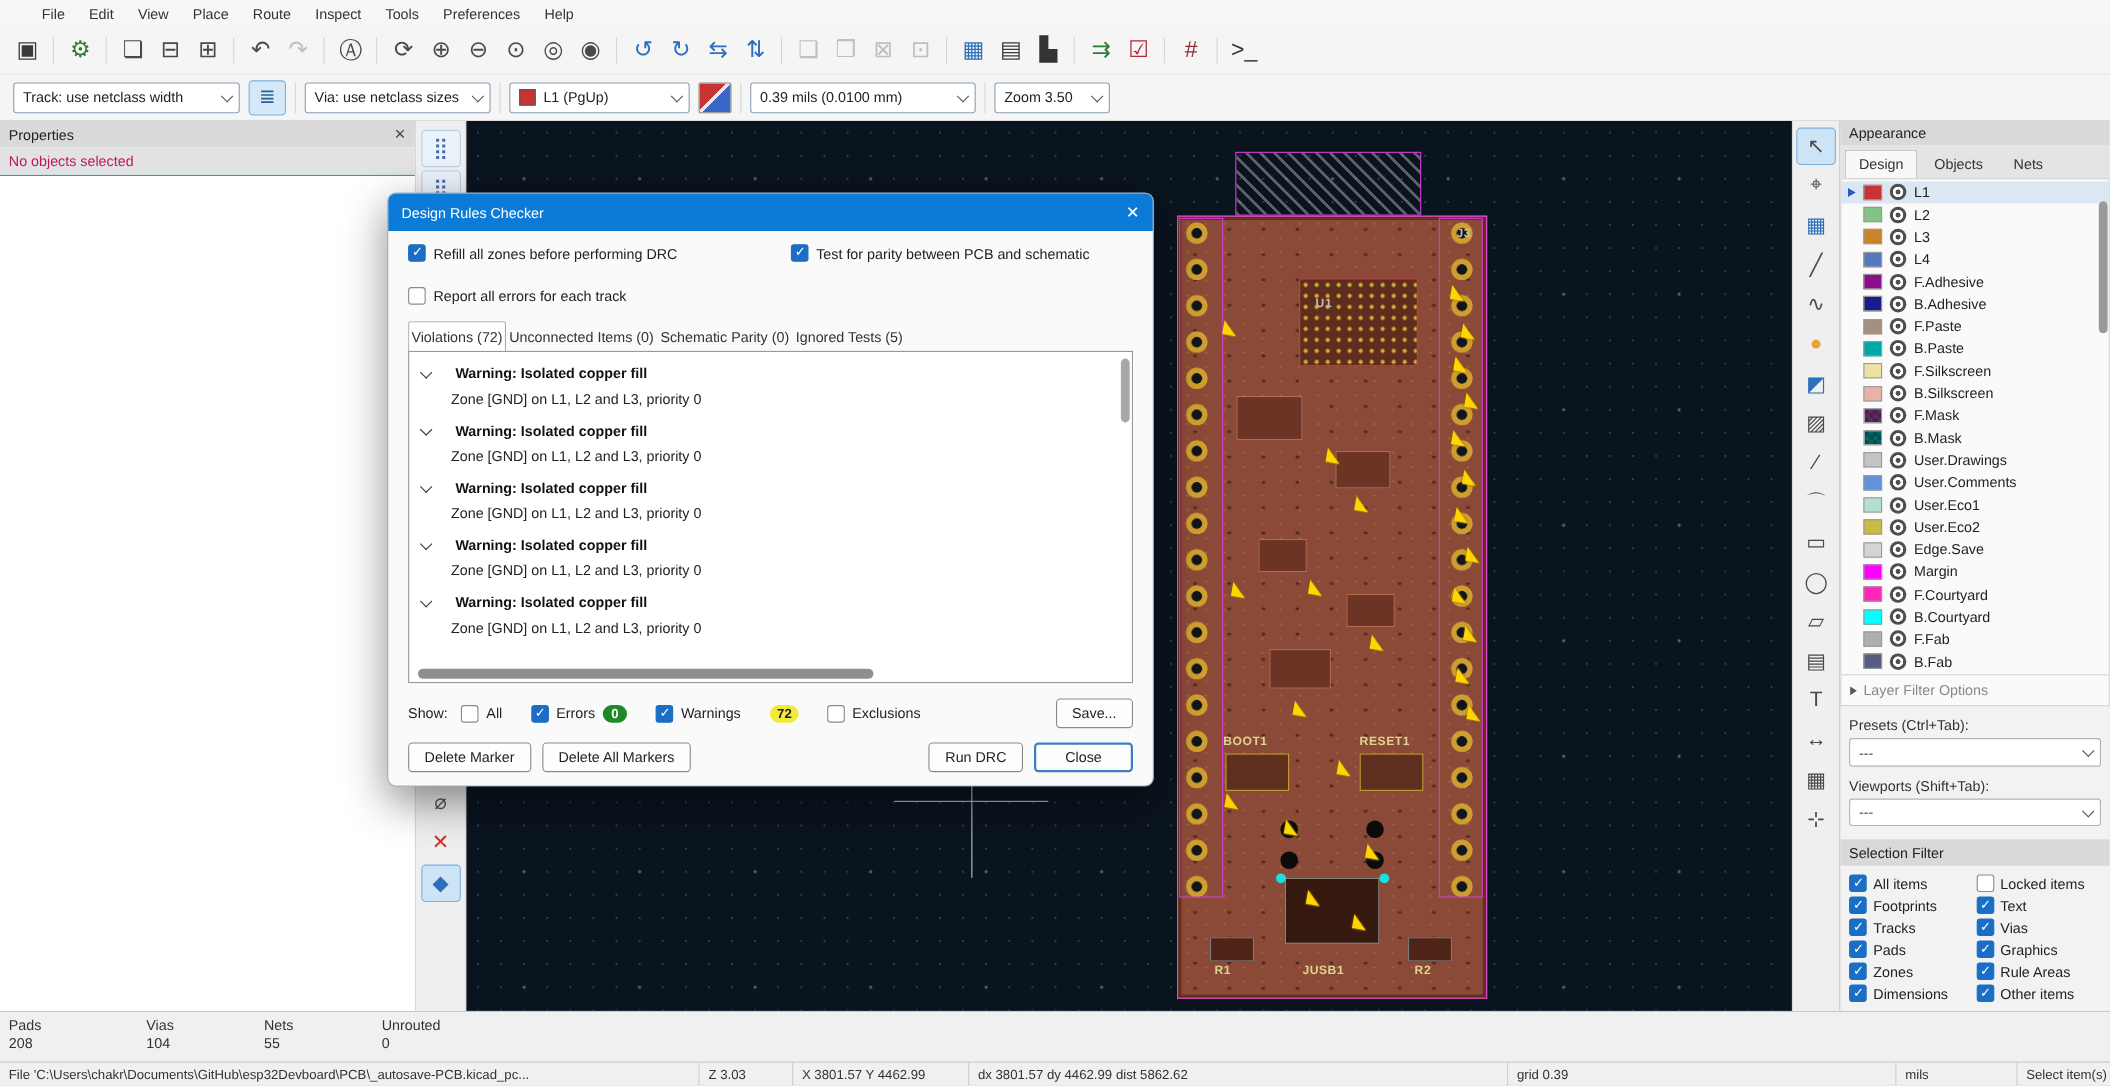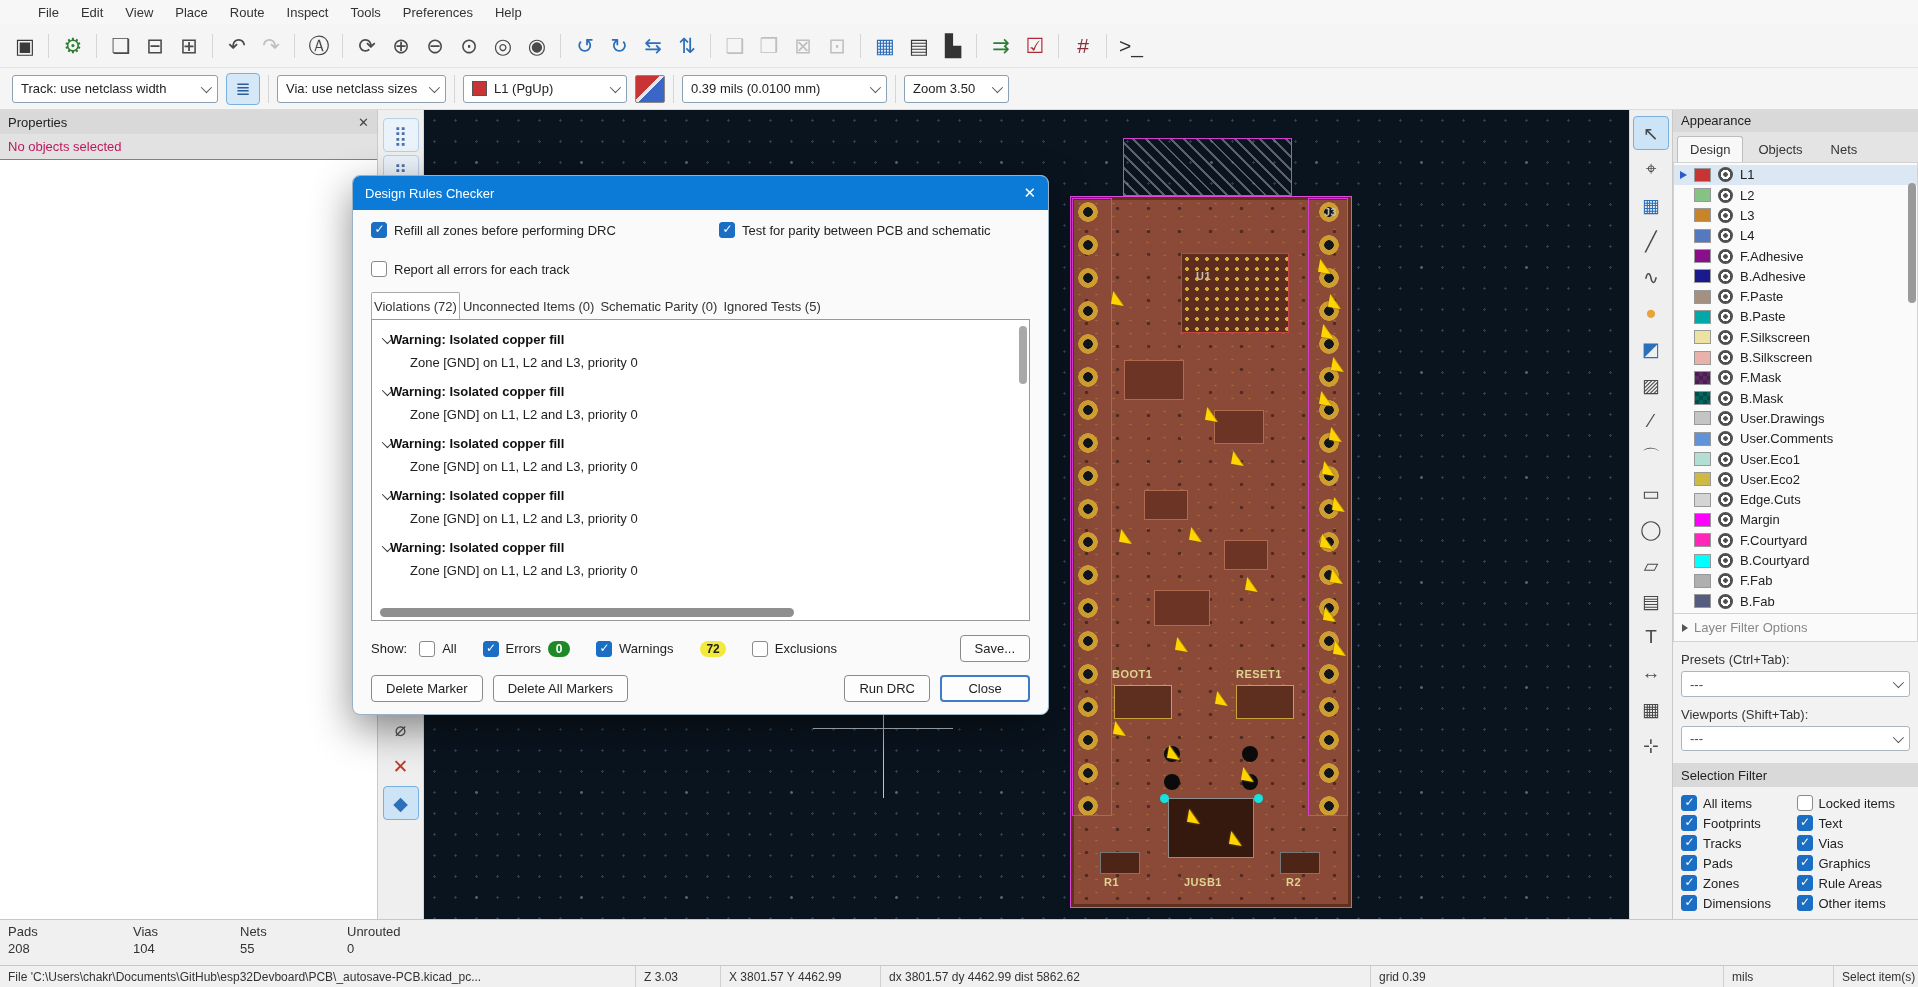--- a/index.html
+++ b/index.html
@@ -115,21 +115,21 @@
   .drc-title { height:34px; background:#0c7bd8; border-radius:7px 7px 0 0; display:flex; align-items:center;
     padding:0 12px; color:#fff; font-size:13px; }
   .drc-title .x { margin-left:auto; font-size:15px; }
   .drc-body { flex:1; padding:12px 18px 10px 18px; position:relative; }
   .drc-opts { display:grid; grid-template-columns:348px 1fr; row-gap:23px; }
   .drc-opt { display:flex; align-items:center; gap:7px; }
   .drc-tabs { display:flex; margin-top:14px; }
   .drc-tab { padding:6px 2px; color:#333; border:1px solid transparent; border-bottom:none; position:relative; top:1px; }
   .drc-tab.active { background:#fff; border-color:#aaa; border-radius:2px 2px 0 0; }
   .vlist { height:302px; border:1px solid #999; background:#fff; overflow:hidden; position:relative; padding-top:4px; }
-  .vrow-title { display:flex; align-items:center; gap:0; padding:8px 6px 4px 10px; font-weight:bold; color:#111; }
+  .vrow-title { display:flex; align-items:center; gap:24px; padding:8px 6px 4px 10px; font-weight:bold; color:#111; }
   .vrow-title .chev { width:8px; height:8px; border-right:1.6px solid #333; border-bottom:1.6px solid #333; transform:rotate(45deg) translateY(-2px); flex:none; }
   .vrow-detail { padding:4px 6px 6px 38px; color:#222; }
   .v-scroll { position:absolute; right:2px; top:6px; width:8px; height:58px; background:#a8a8a8; border-radius:4px; }
   .h-scroll { position:absolute; left:8px; bottom:3px; width:414px; height:9px; background:#8f8f8f; border-radius:5px; }
   .show-row { display:flex; align-items:center; margin-top:14px; gap:8px; }
   .show-filter { display:flex; align-items:center; gap:7px; }
   .badge { min-width:22px; padding:1px 6px; text-align:center; font-weight:bold; border-radius:9px; font-size:12px; }
   .badge:empty { display:none; }
   .btn { height:27px; background:#fdfdfd; border:1px solid #8a8a8a; border-radius:4px; padding:0 14px;
     display:inline-flex; align-items:center; justify-content:center; color:#222; }
@@ -416,21 +416,21 @@
             <span class="lname">User.Eco1</span>
           </div><div class="layer-row">
             <span class="sel"></span>
             <span class="swatch" style="background: rgb(204, 186, 68);"></span>
             <span class="eye"></span>
             <span class="lname">User.Eco2</span>
           </div><div class="layer-row">
             <span class="sel"></span>
             <span class="swatch" style="background: rgb(212, 212, 212);"></span>
             <span class="eye"></span>
-            <span class="lname">Edge.Cuts</span>
+            <span class="lname">Edge.Save</span>
           </div><div class="layer-row">
             <span class="sel"></span>
             <span class="swatch" style="background: rgb(255, 0, 255);"></span>
             <span class="eye"></span>
             <span class="lname">Margin</span>
           </div><div class="layer-row">
             <span class="sel"></span>
             <span class="swatch" style="background: rgb(255, 38, 185);"></span>
             <span class="eye"></span>
             <span class="lname">F.Courtyard</span>

